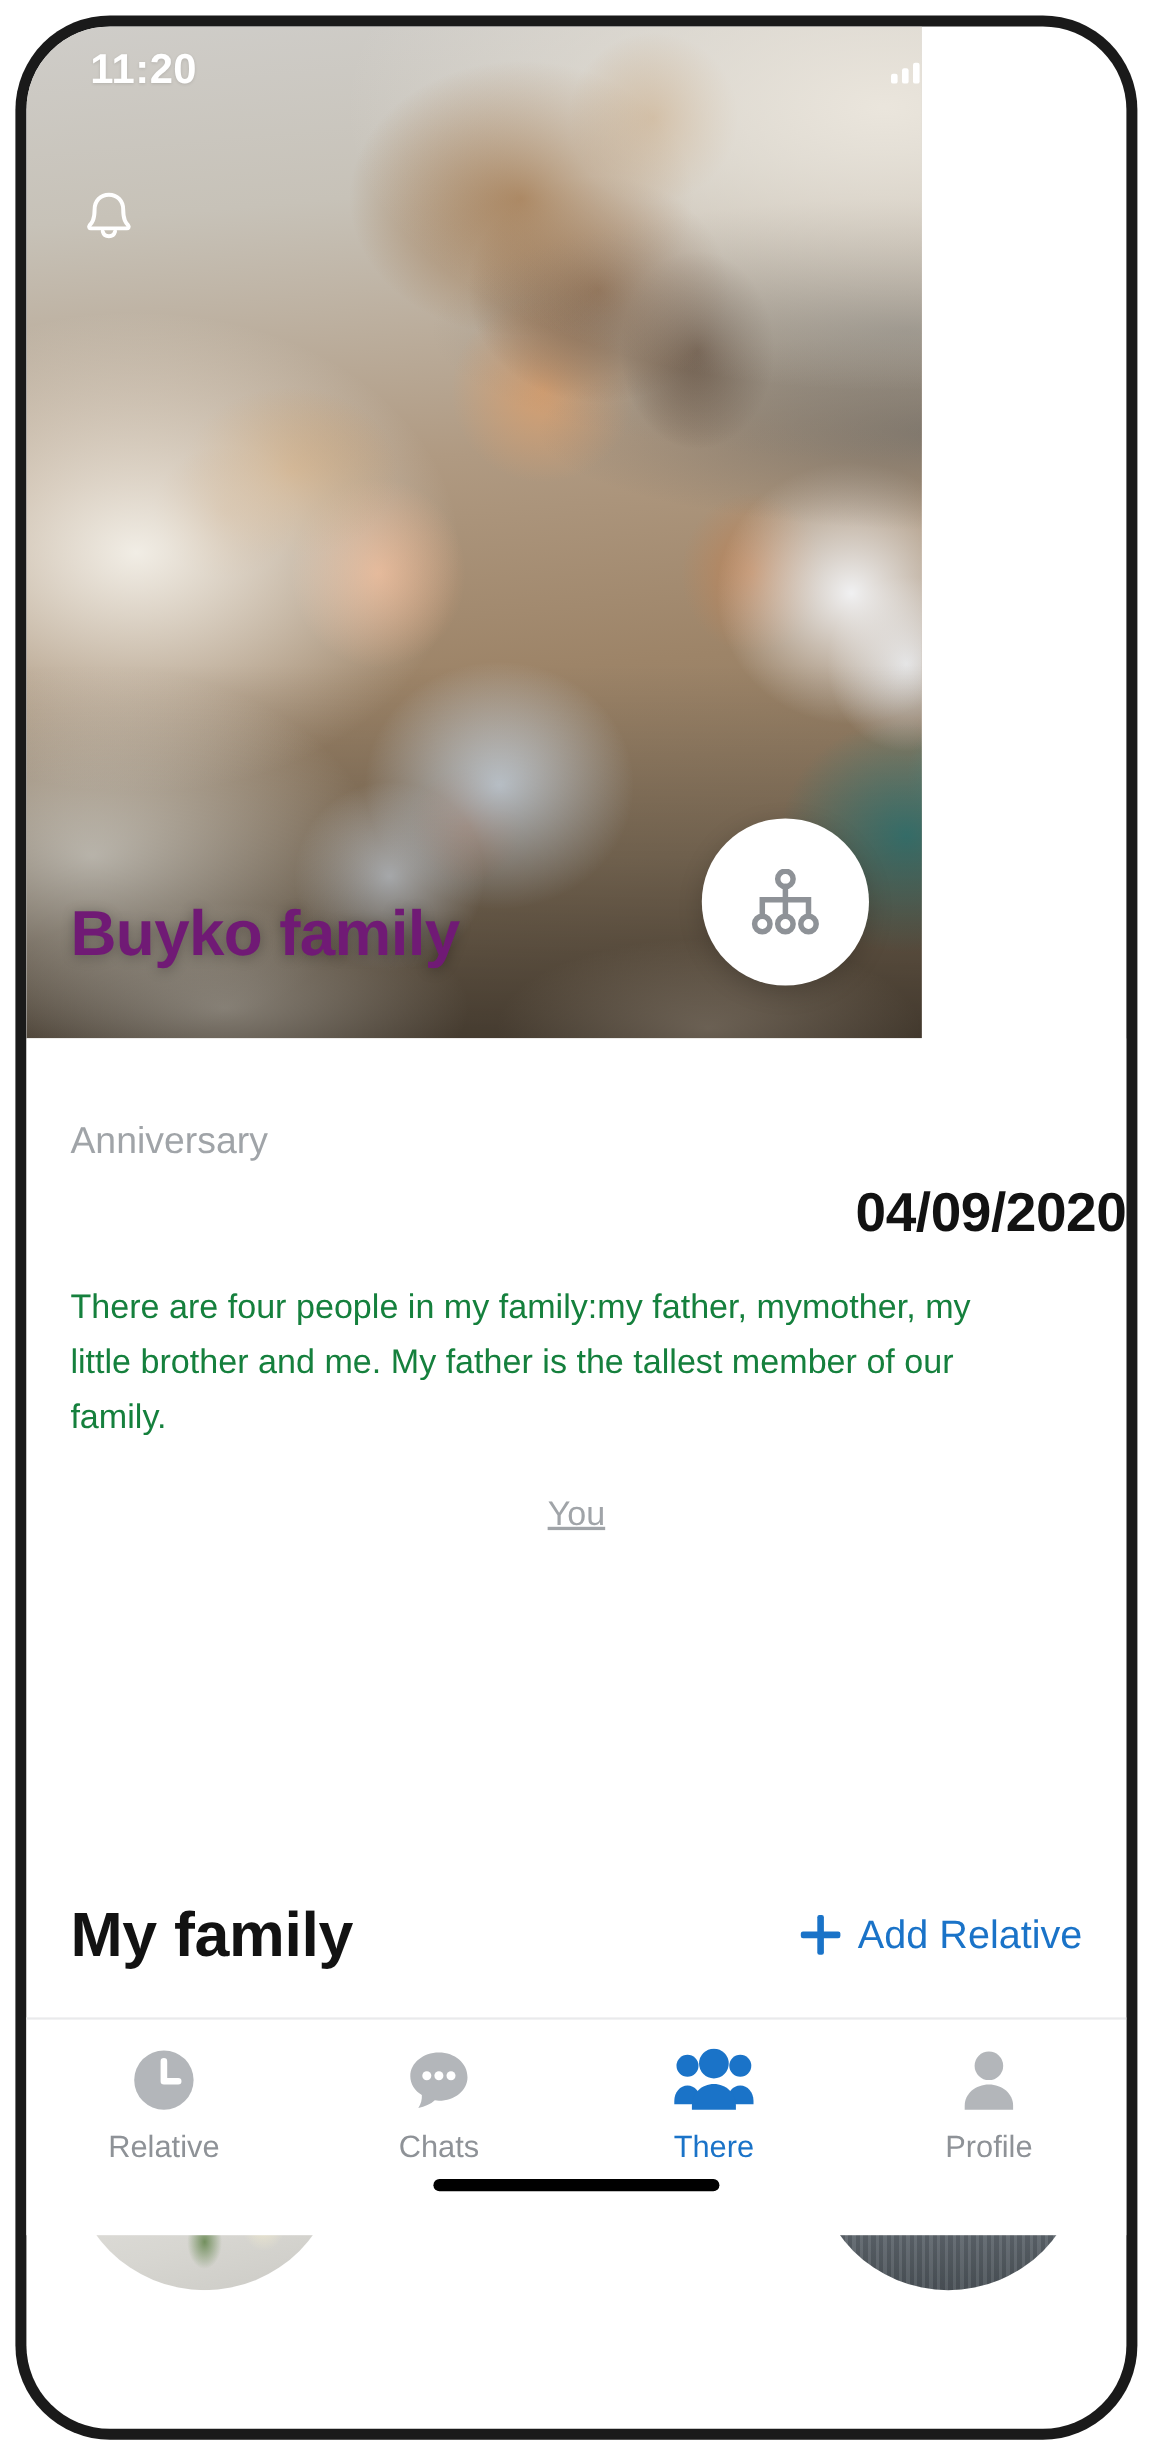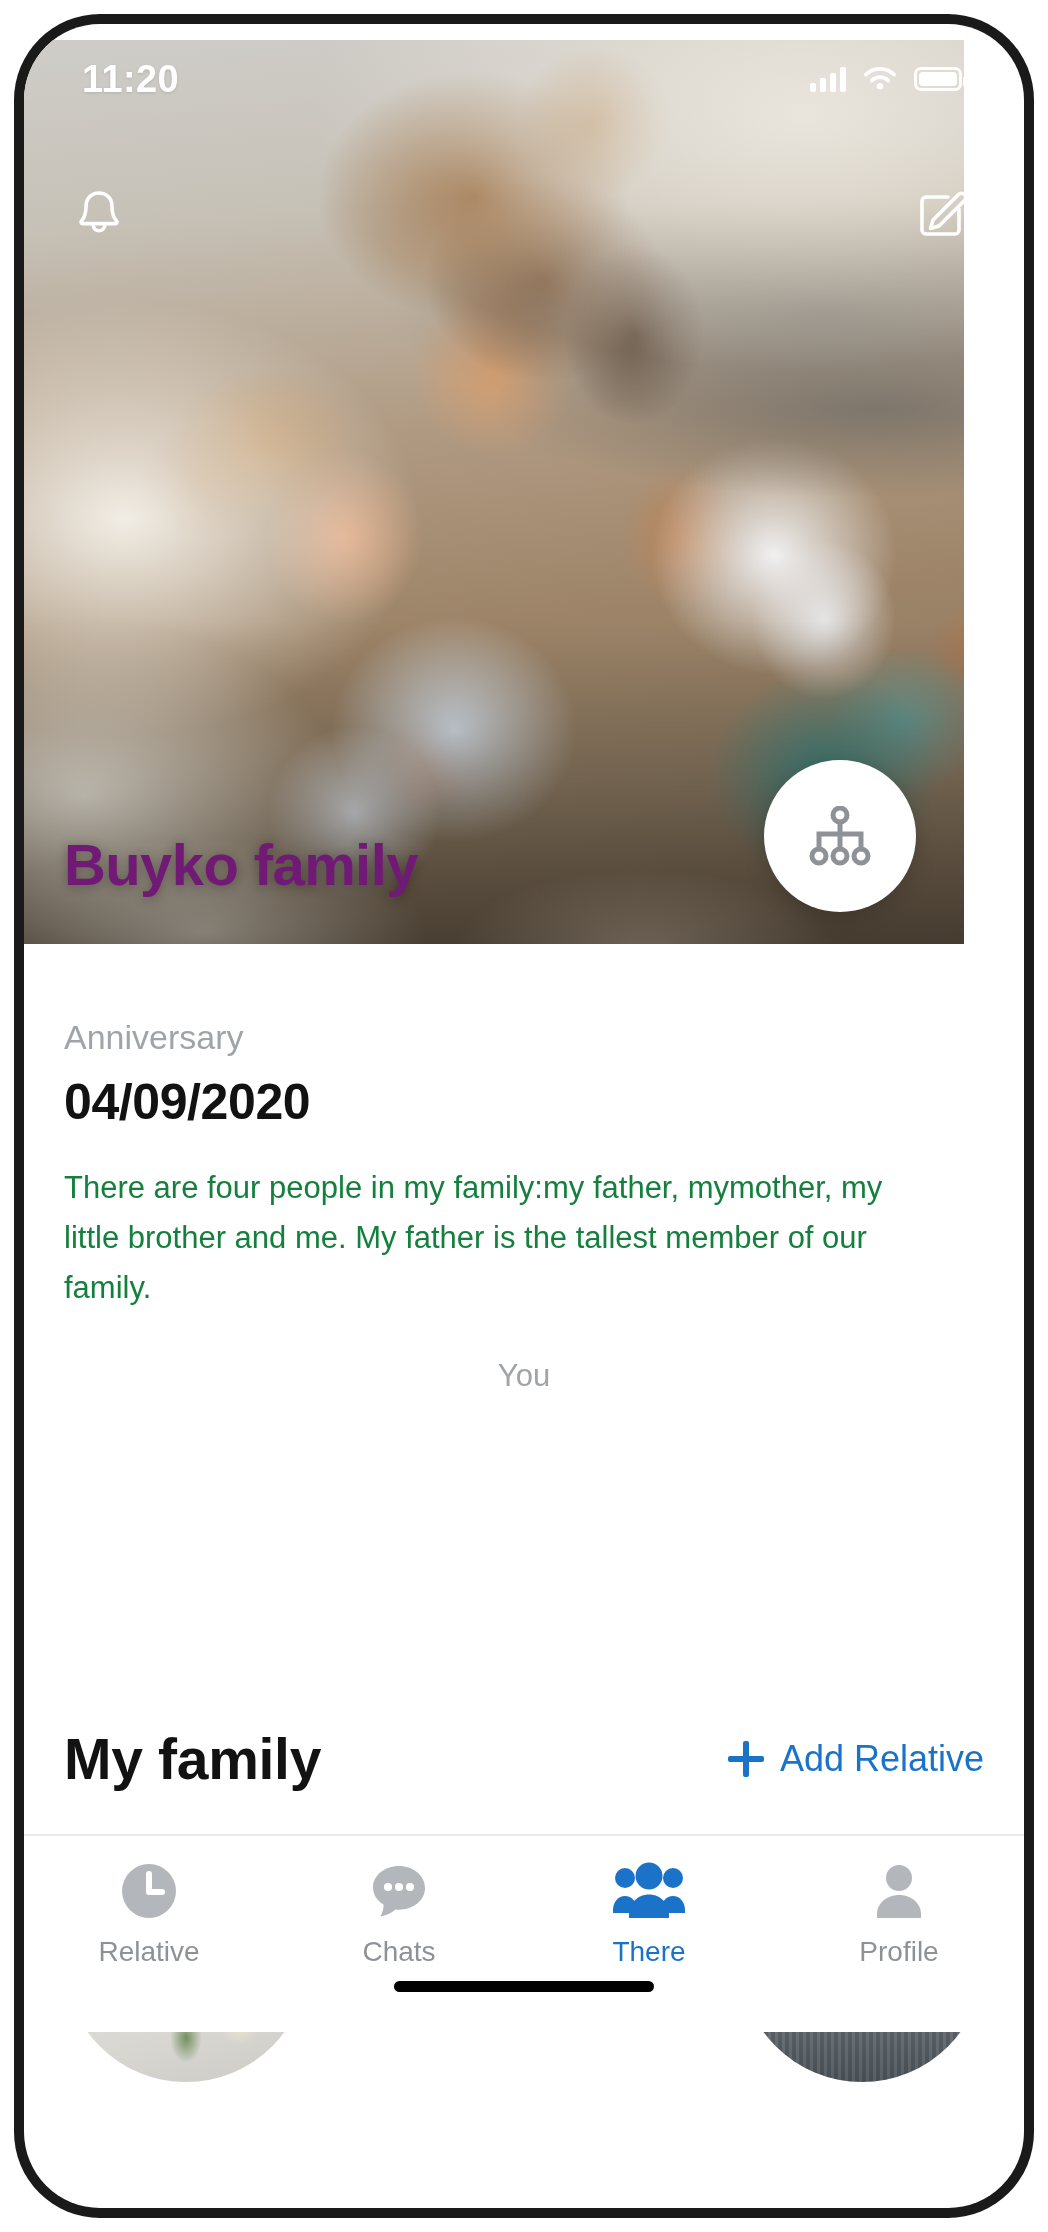--- a/index.html
+++ b/index.html
@@ -27,22 +27,22 @@
     position:absolute;
     left:24px; top:24px;
     width:1000px; height:2184px;
     background:#ffffff;
     border-radius:76px;
     overflow:hidden;
   }
 
   
   .hero{
-    position:absolute; left:0; top:16px;
-    width:940px; height:920px;
+    position:absolute; left:0; top:0;
+    width:814px; height:920px;
     overflow:hidden;
   }
   .hero-photo{
     position:absolute; left:0; top:0;
     width:1000px; height:920px;
     background:
       
       radial-gradient(ellipse 70% 40% at 78% 8%, rgba(236,231,222,.95) 0%, rgba(210,205,198,0) 70%),
       
       radial-gradient(ellipse 60% 18% at 80% 30%, rgba(132,128,120,.85) 0%, rgba(150,146,138,0) 72%),
@@ -163,34 +163,35 @@
     background:#ffffff;
   }
   .label-muted{
     color:#a0a4a8; font-size:34px; font-weight:400;
     margin:74px 0 0 40px;
   }
   .date-value{
     color:#121212; font-size:50px; font-weight:700;
     letter-spacing:-.4px;
     margin:16px 0 0 40px;
+    text-align:right;
   }
   .desc{
     color:#15803d; font-size:31px; font-weight:400;
     line-height:1.62;
     margin:32px 40px 0 40px;
     max-width:880px;
   }
 
   
   .you-block{
     margin-top:44px;
     display:flex; flex-direction:column; align-items:center;
   }
-  .you-label{ color:#a0a4a8; font-size:31px; }
+  .you-label{ color:#a0a4a8; font-size:31px;text-decoration:underline; }
   .you-avatar{
     margin-top:16px;
     width:252px; height:252px;
     border-radius:50%;
     overflow:hidden;
     background:
       radial-gradient(circle 26% at 72% 26%, rgba(255,252,235,.95) 0%, rgba(255,248,222,0) 70%),
       radial-gradient(ellipse 20% 16% at 22% 18%, rgba(86,112,62,.9) 0%, rgba(86,112,62,0) 72%),
       radial-gradient(ellipse 16% 14% at 46% 12%, rgba(120,142,84,.8) 0%, rgba(120,142,84,0) 72%),
       radial-gradient(ellipse 15% 20% at 45% 44%, rgba(64,44,34,.95) 0%, rgba(64,44,34,0) 72%),

